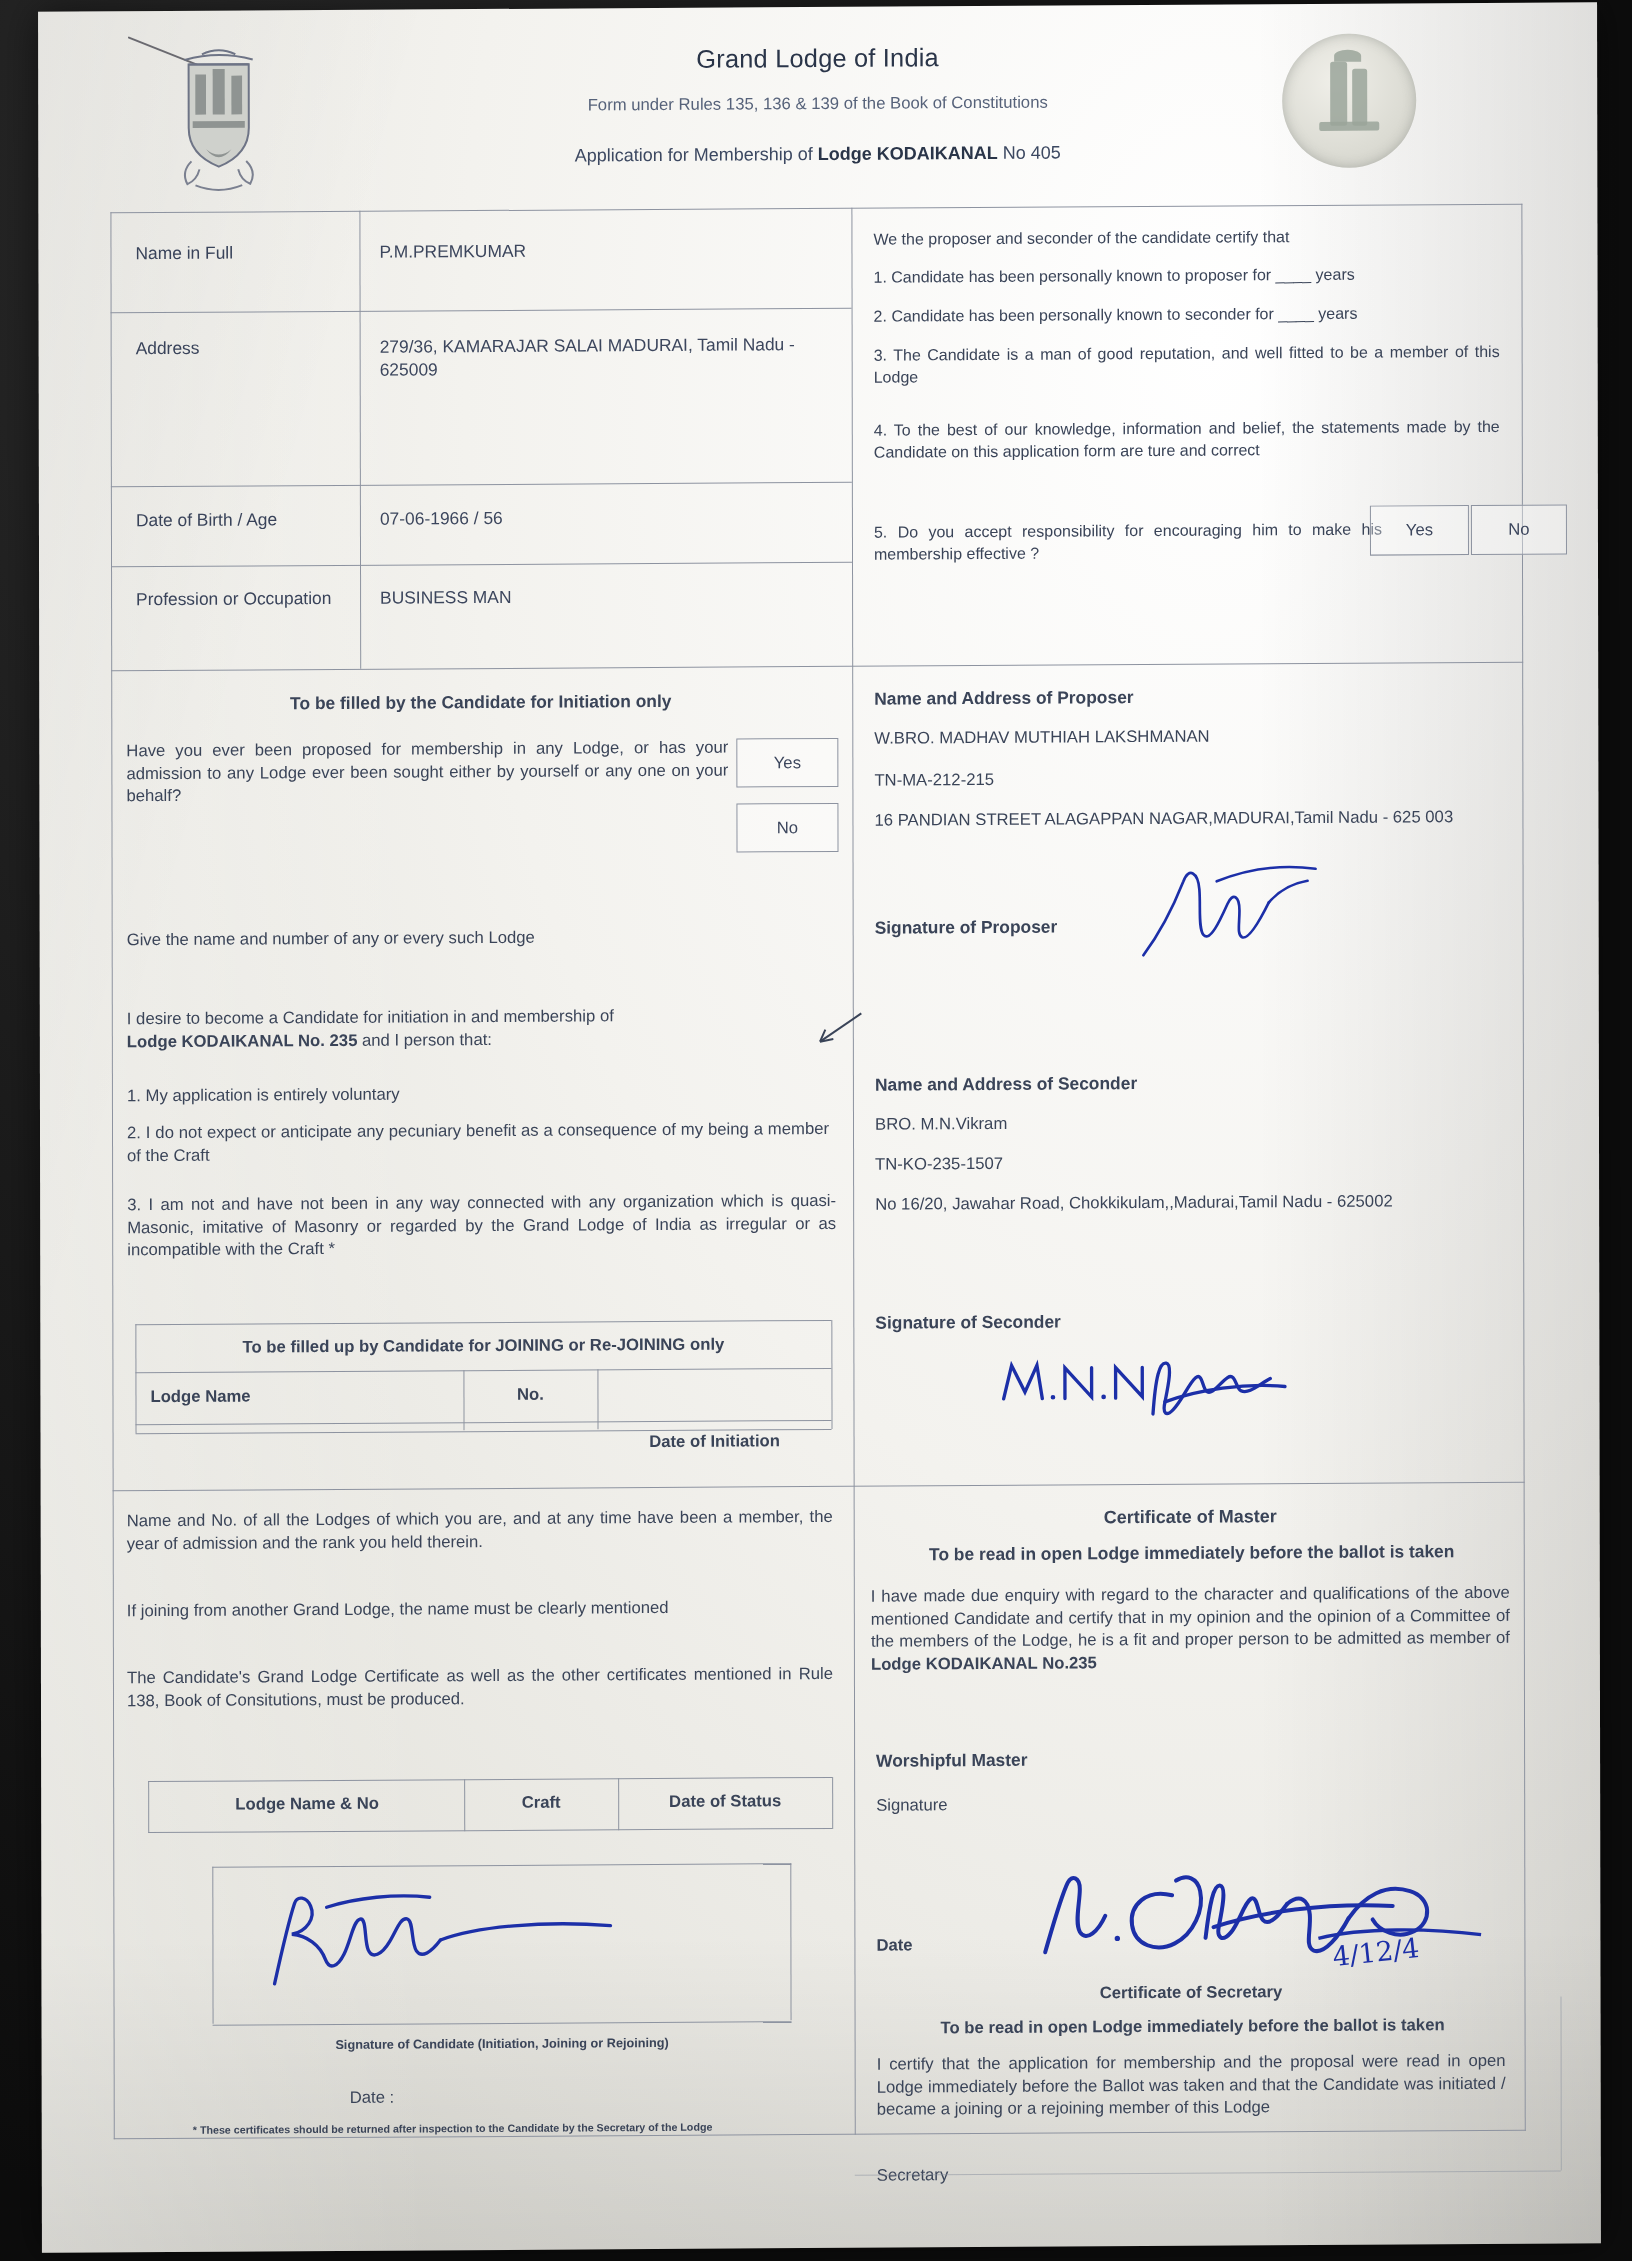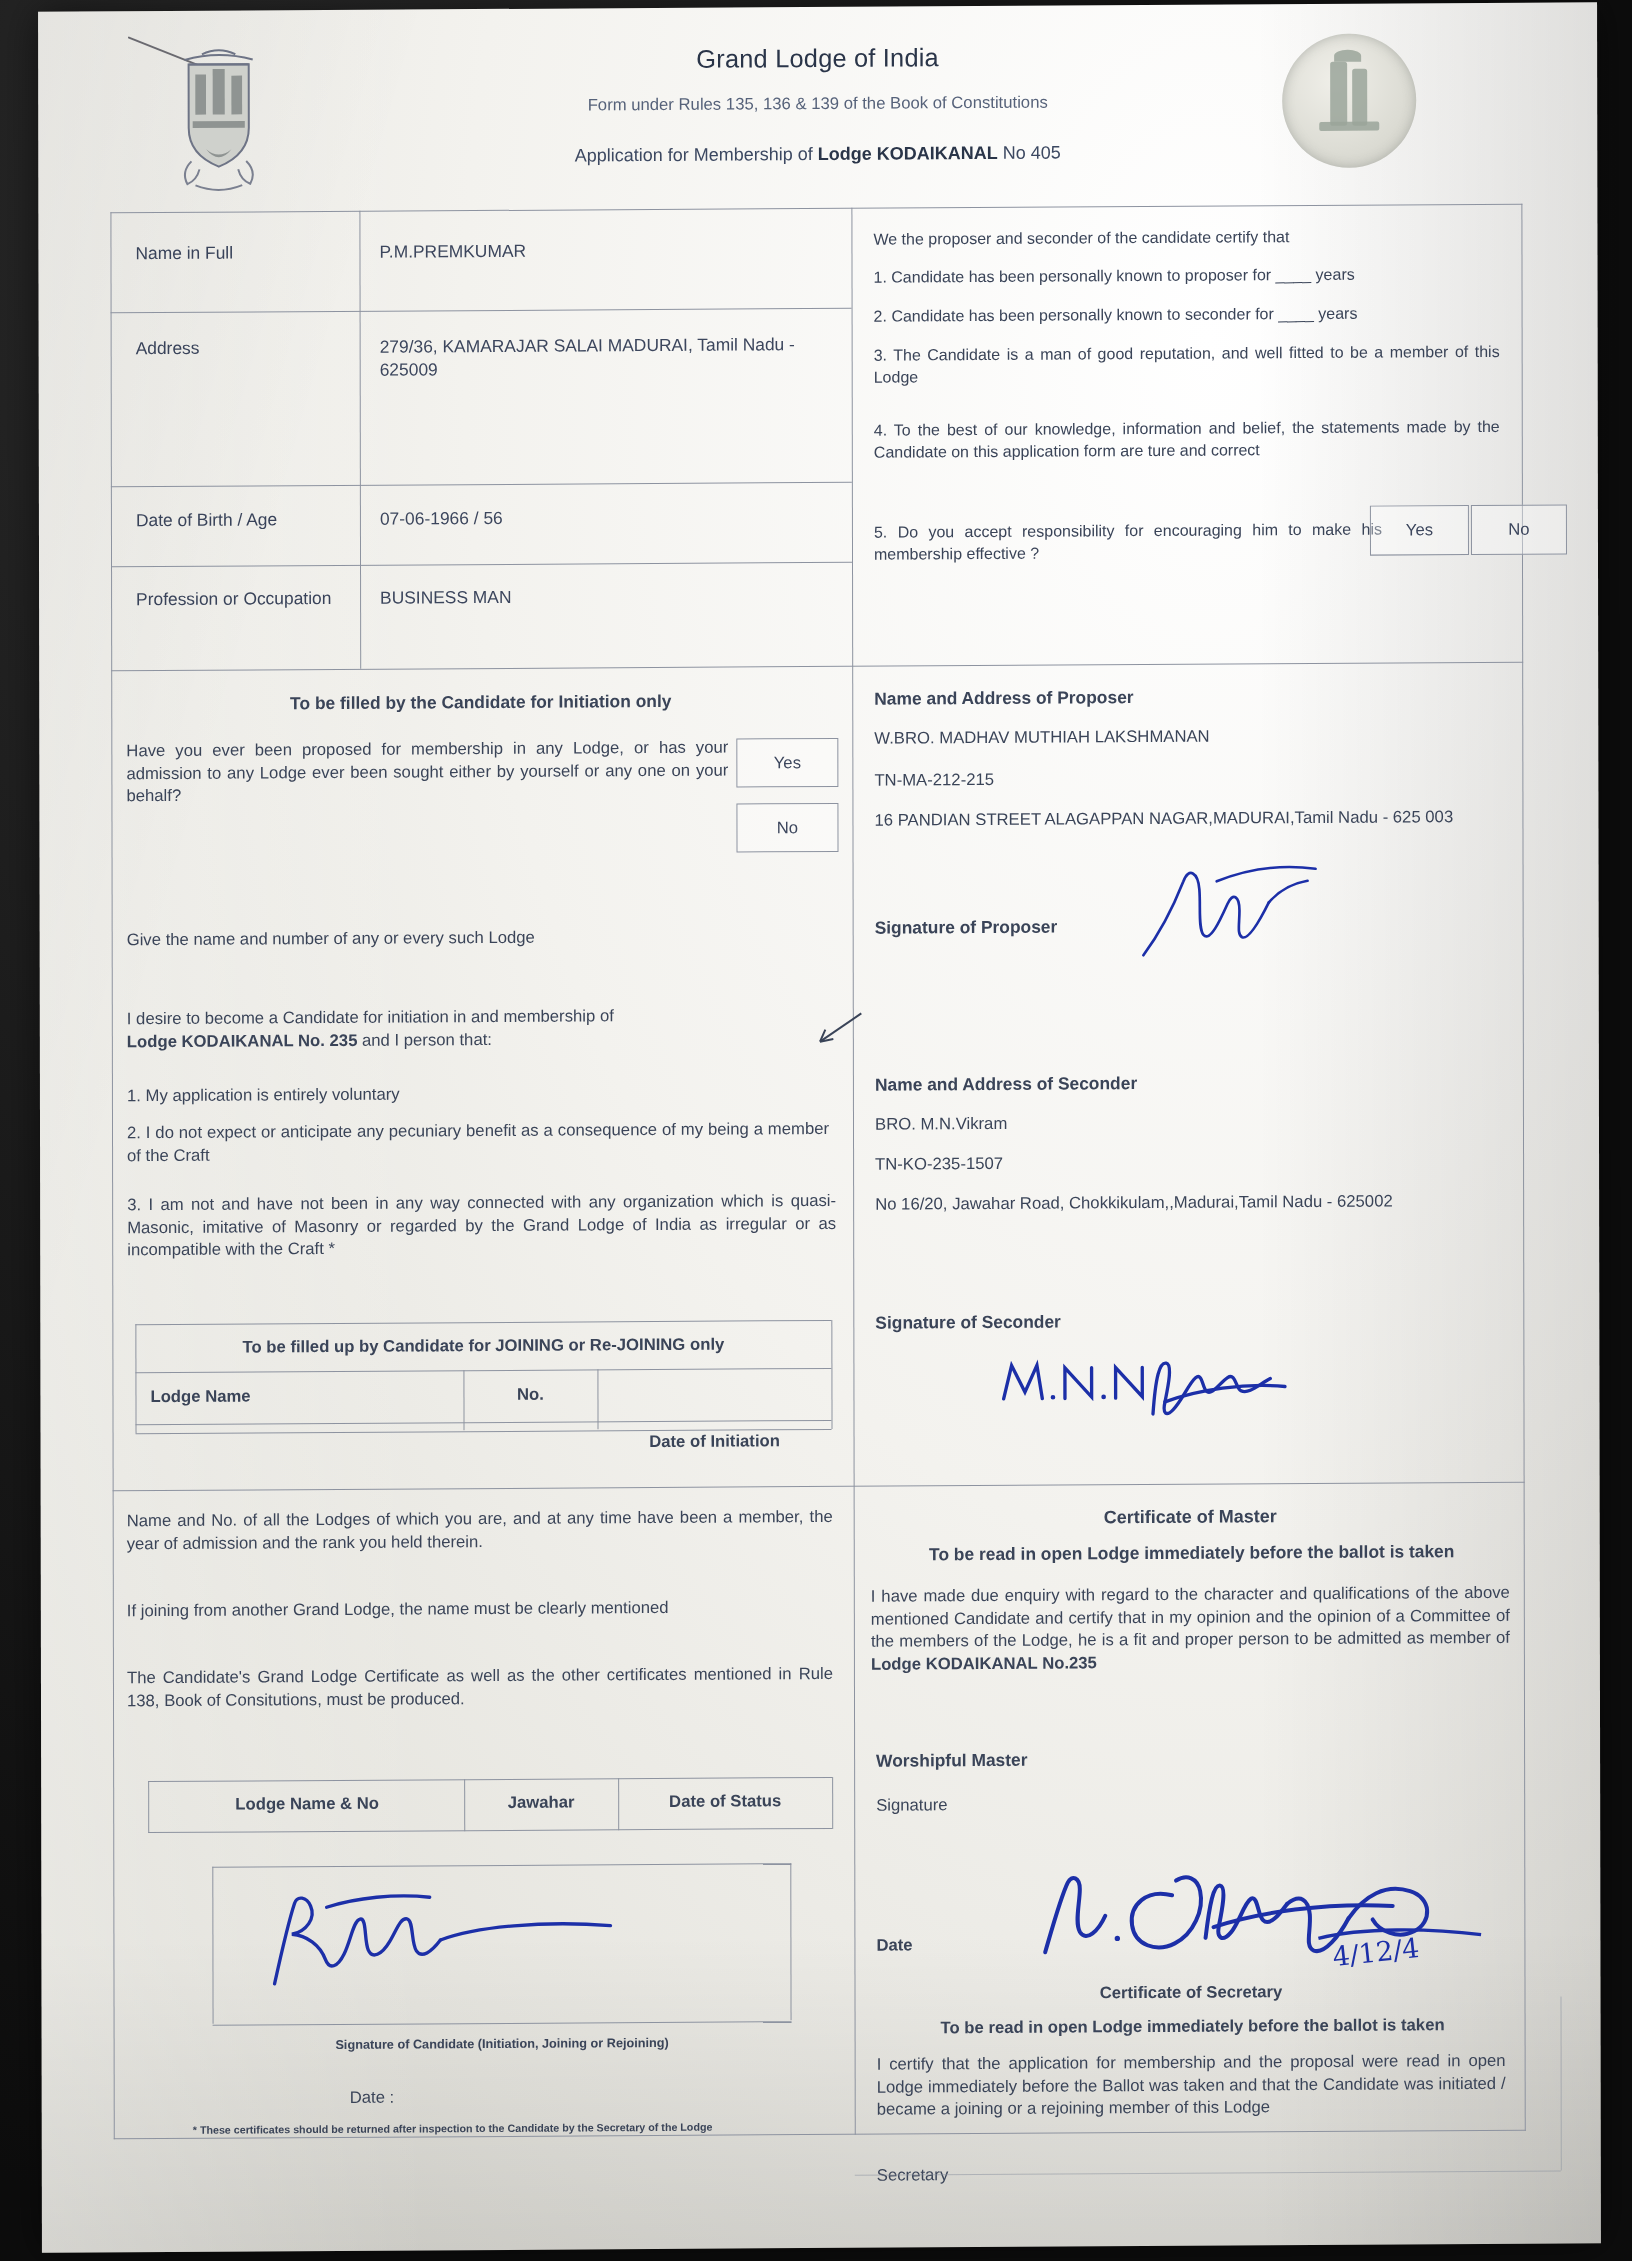--- a/index.html
+++ b/index.html
@@ -319,21 +319,21 @@
   <div class="txt just" style="left:86px; top:1656px; width:706px;">The Candidate's Grand Lodge Certificate as well as the other certificates mentioned in Rule 138, Book of Consitutions, must be produced.</div>
 
   <div class="ln h" style="left:107px; top:1770px; width:684px;"></div>
   <div class="ln h" style="left:107px; top:1821px; width:684px;"></div>
   <div class="ln v" style="left:107px; top:1770px; height:52px;"></div>
   <div class="ln v" style="left:791px; top:1770px; height:52px;"></div>
   <div class="ln v" style="left:423px; top:1770px; height:52px;"></div>
   <div class="ln v" style="left:577px; top:1770px; height:52px;"></div>
 
   <div class="txt bold center" style="left:114px; top:1783px; width:304px; font-size:16.7px;">Lodge Name &amp; No</div>
-  <div class="txt bold center" style="left:428px; top:1783px; width:144px; font-size:16.7px;">Jawahar</div>
+  <div class="txt bold center" style="left:428px; top:1783px; width:144px; font-size:16.7px;">Craft</div>
   <div class="txt bold center" style="left:582px; top:1783px; width:204px; font-size:16.7px;">Date of Status</div>
 
   <div class="ln h" style="left:171px; top:1856px; width:579px;"></div>
   <div class="ln h" style="left:171px; top:2014px; width:579px;"></div>
   <div class="ln v" style="left:171px; top:1856px; height:157px;"></div>
   <div class="ln v" style="left:749px; top:1856px; height:157px;"></div>
 
   <div class="sig" style="left:221px; top:1873px;">
     <svg width="415" height="114" viewBox="0 0 620 170">
       <g fill="none" stroke="#1c2fa8" stroke-width="5" stroke-linecap="round">

